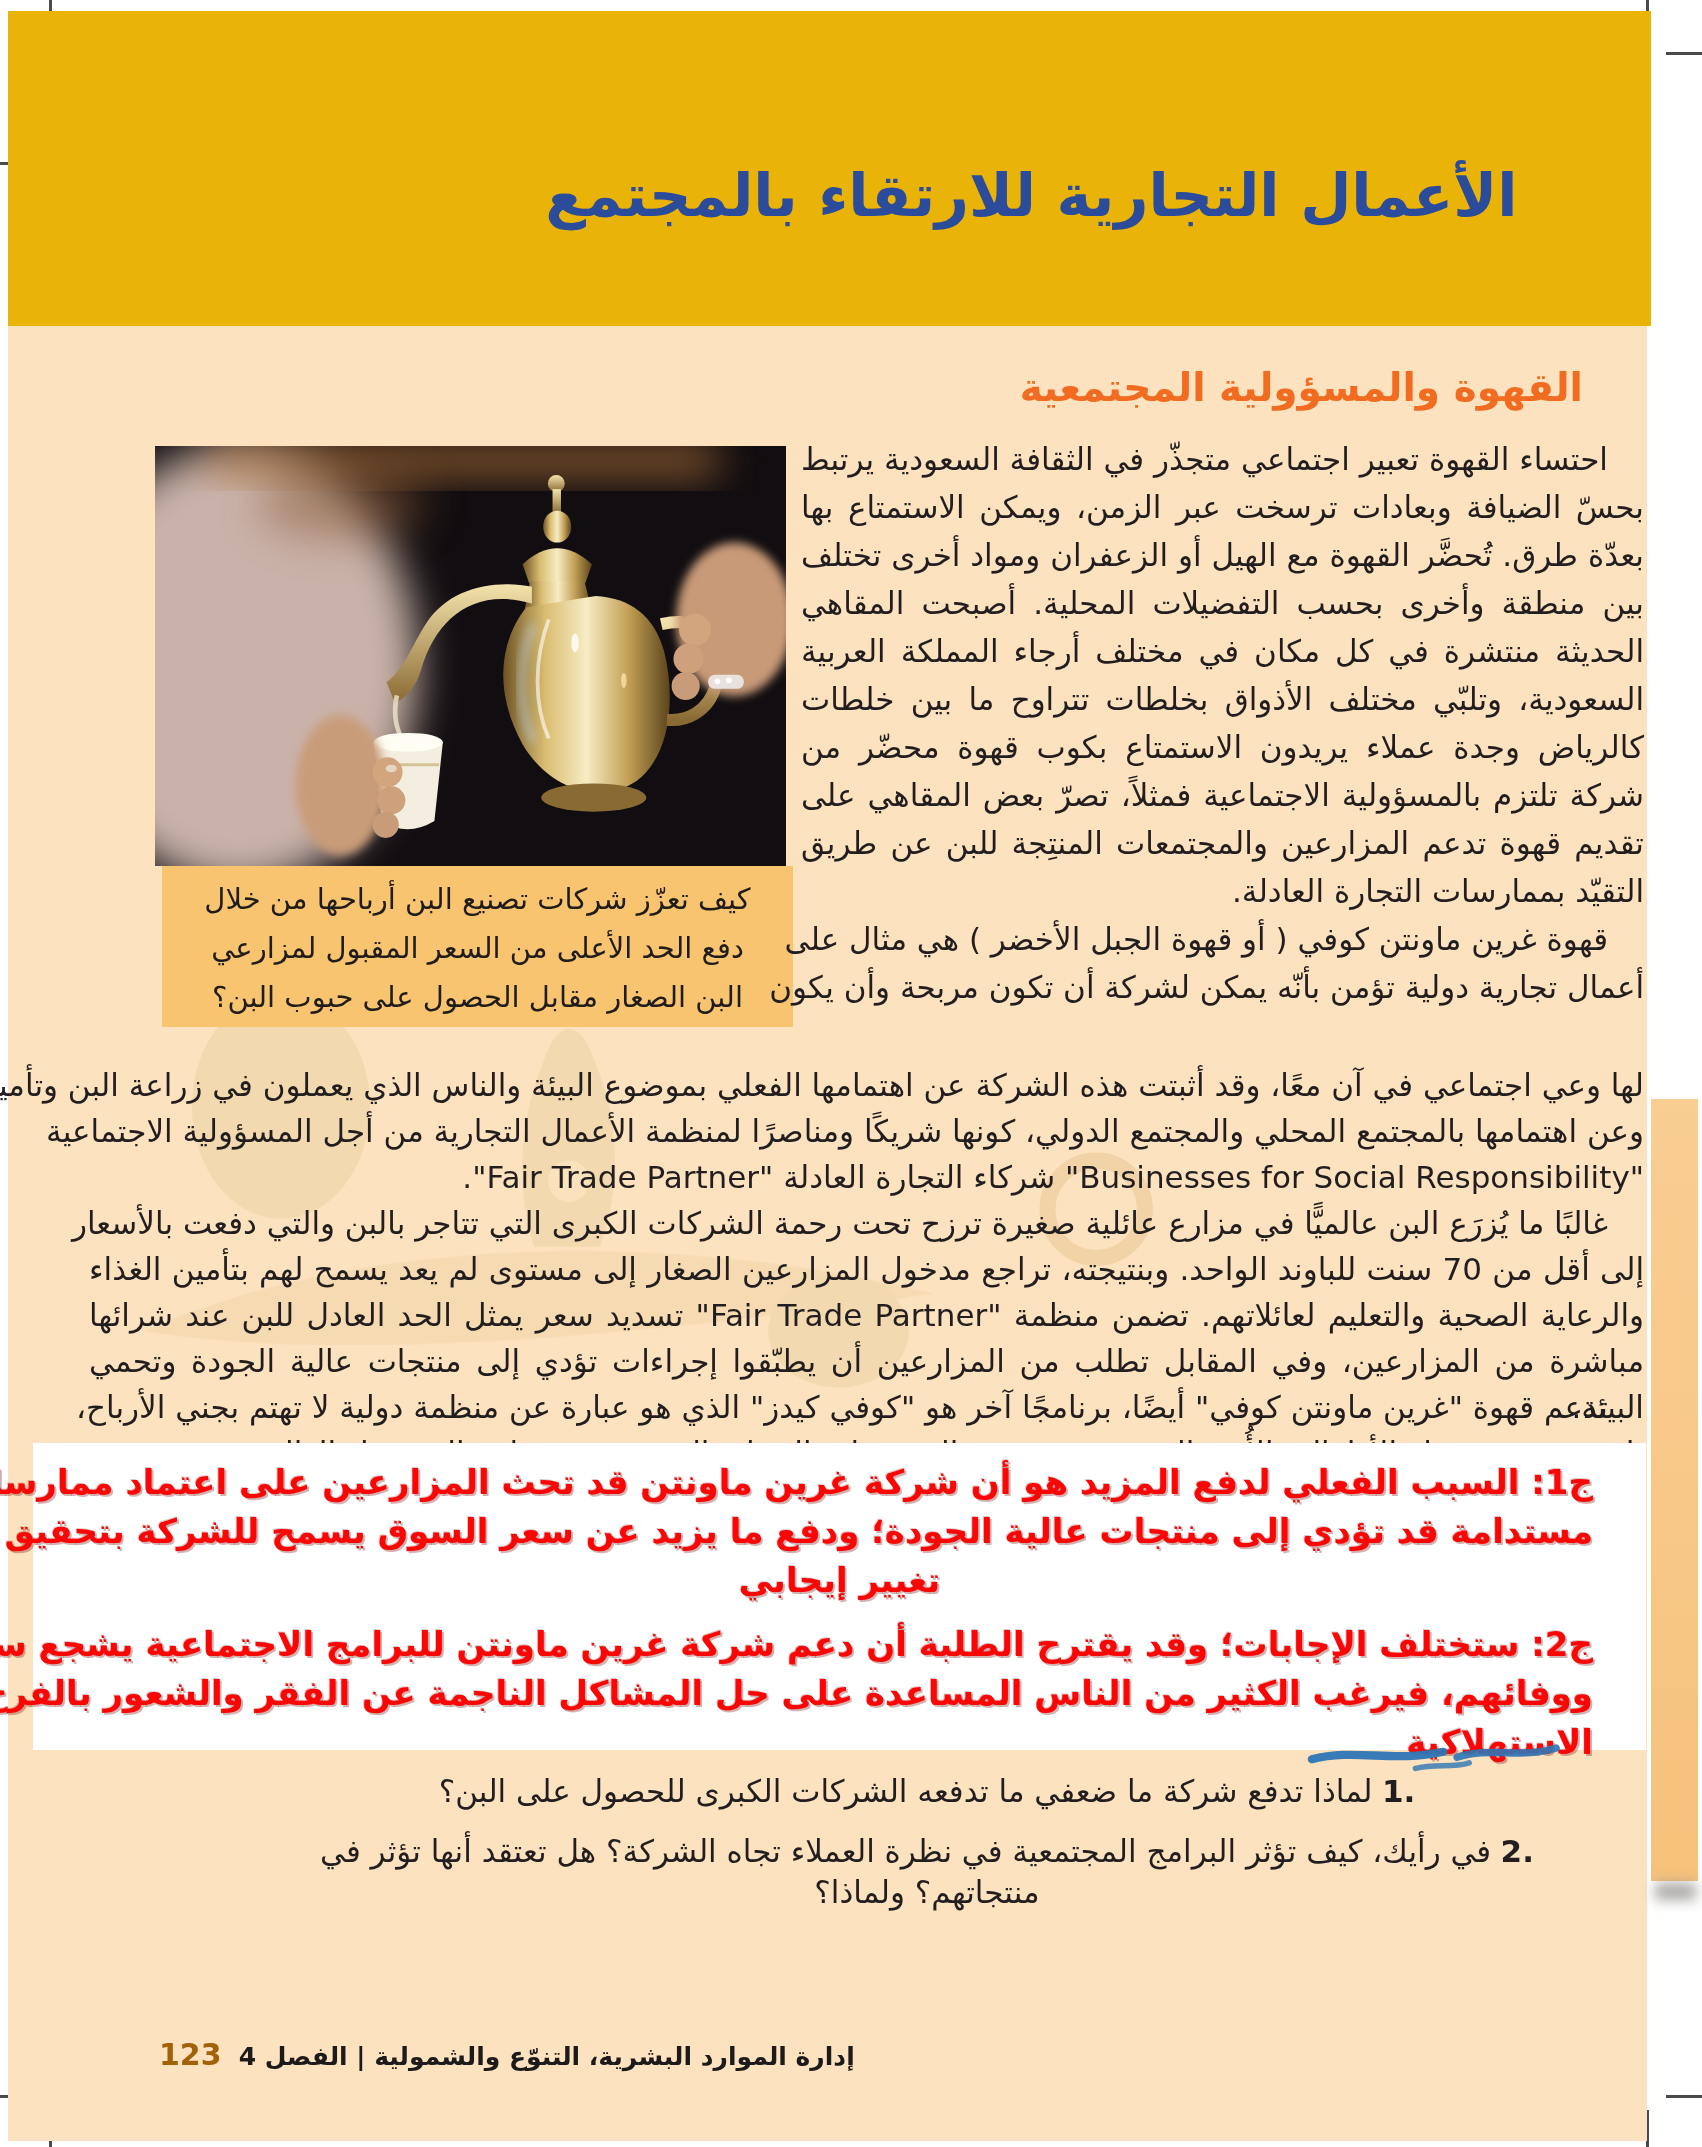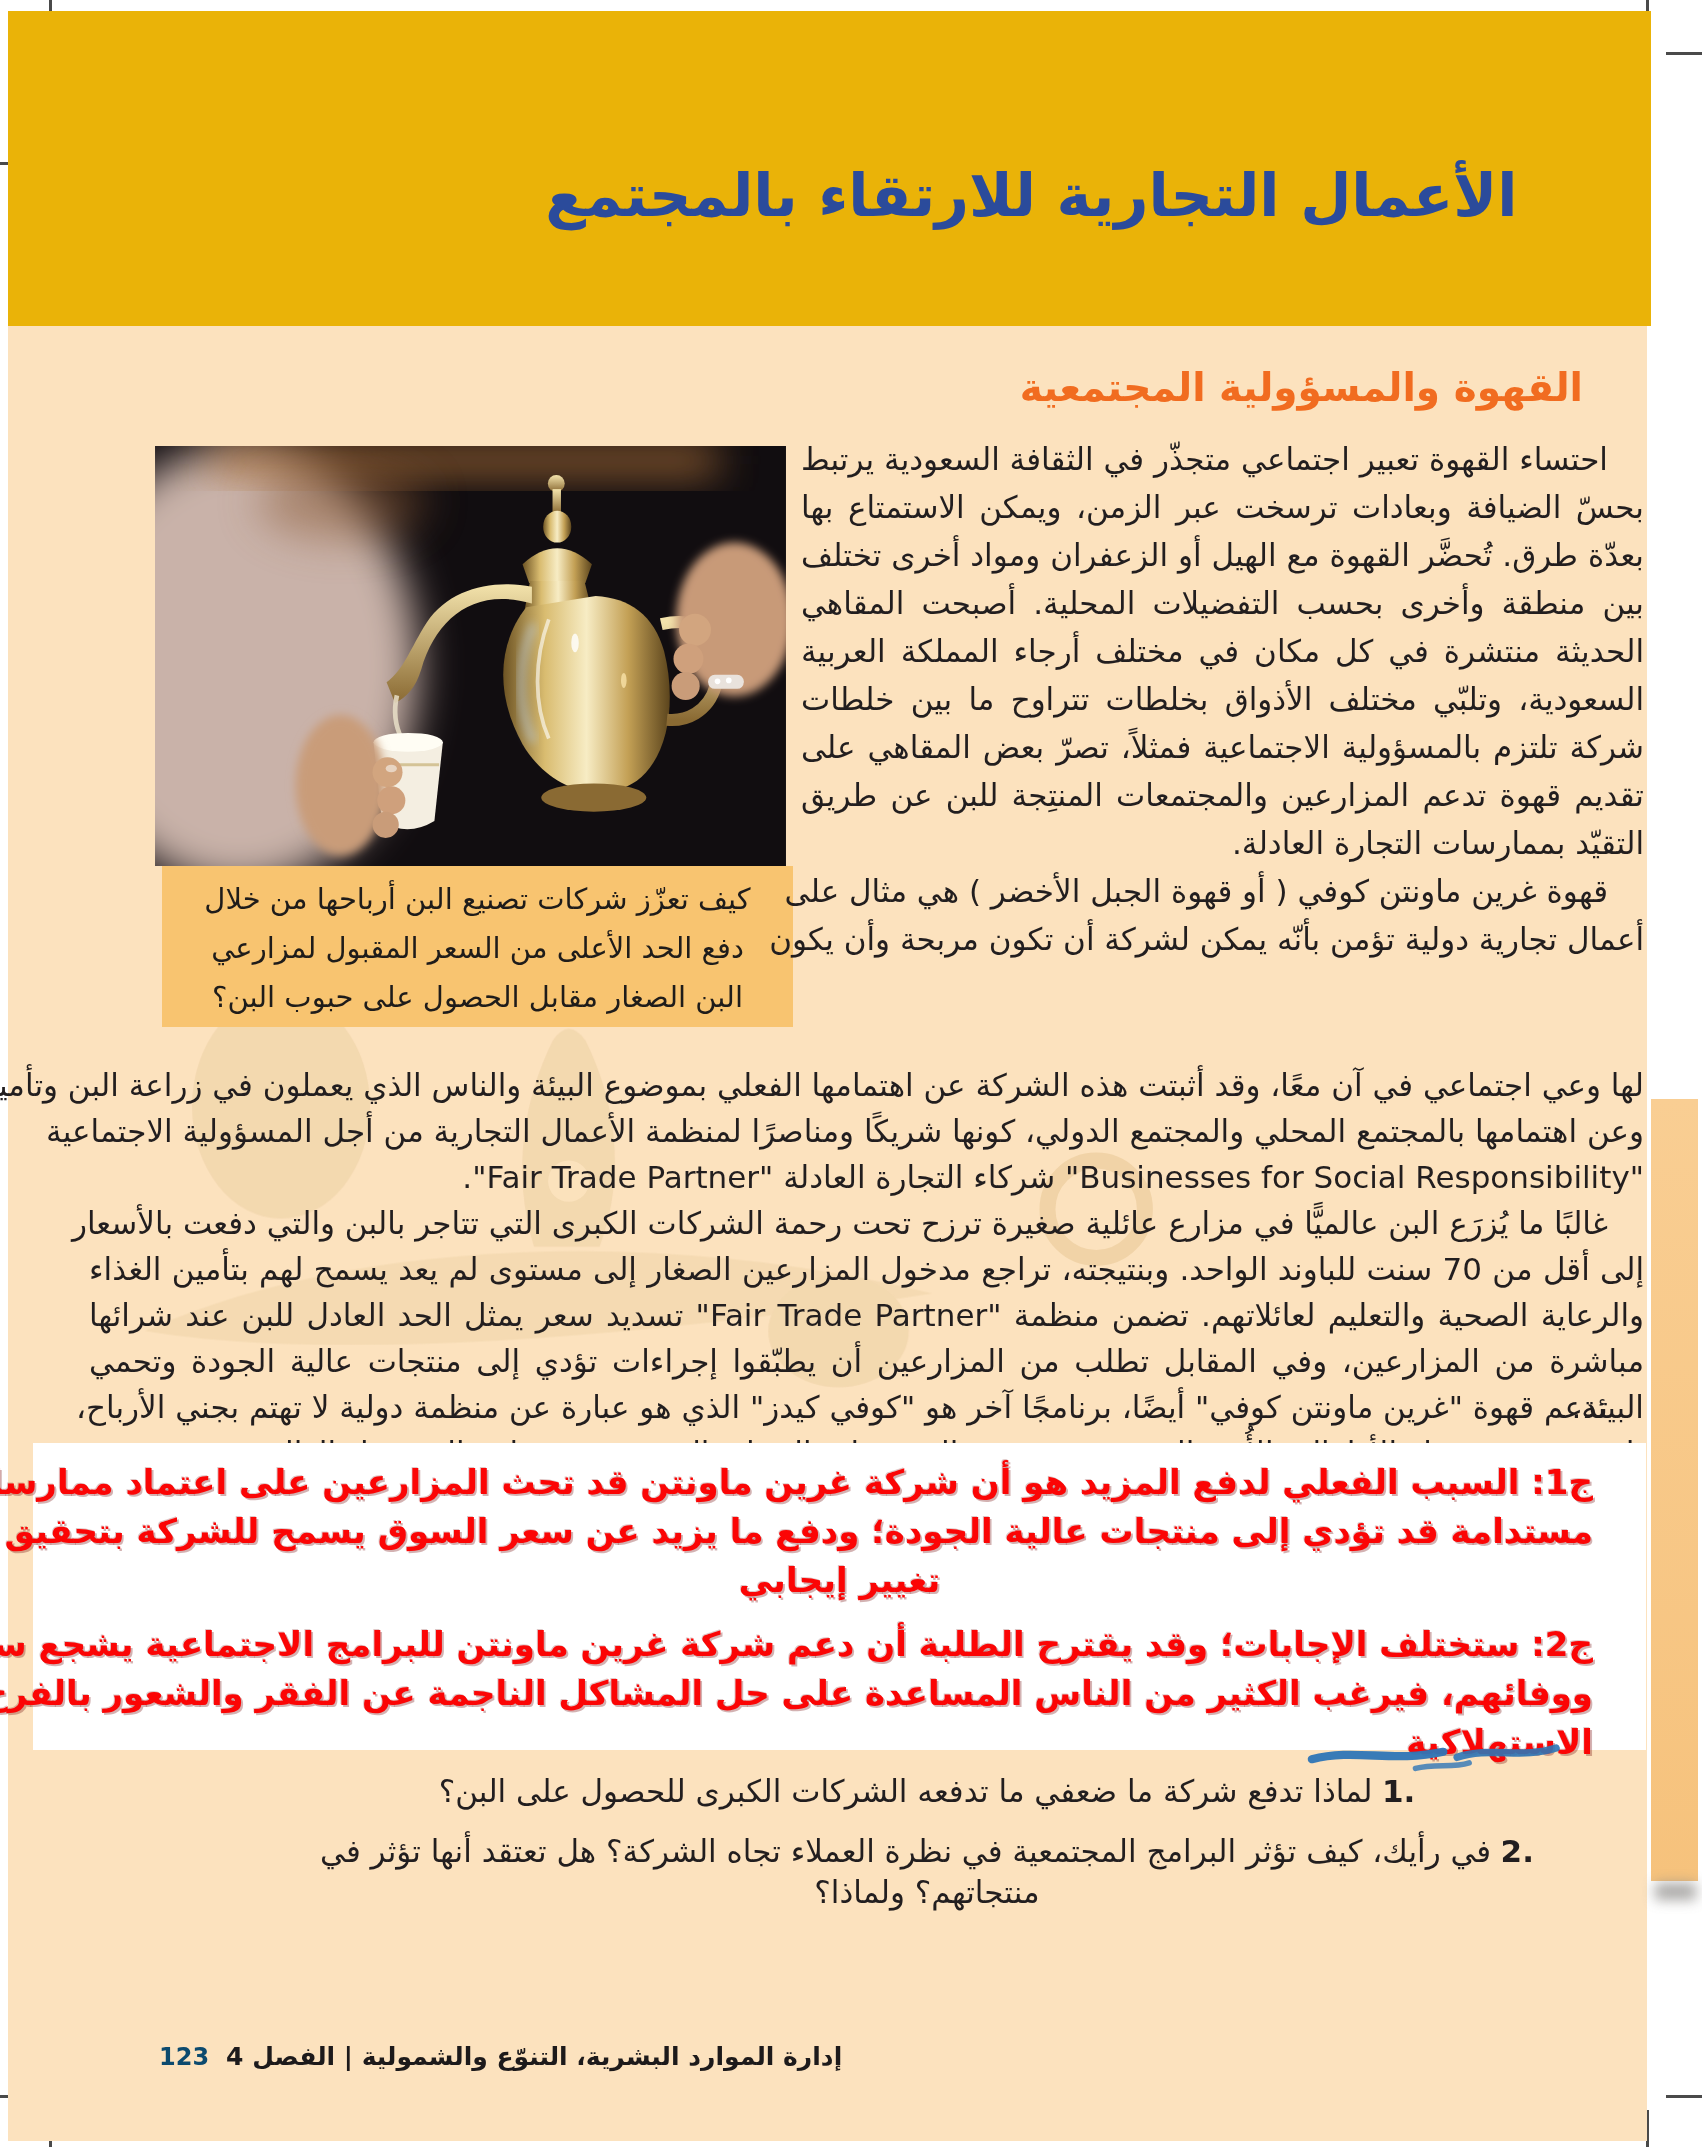--- a/index.html
+++ b/index.html
@@ -52,21 +52,21 @@
   .ans-gap{height:15px;}
   .scribble{position:absolute;left:1270px;top:294px;width:262px;height:37px;}
   
   .questions{position:absolute;right:110px;top:1771px;width:1330px;color:#221E1F;}
   .q-row{text-align:center;font-size:31px;line-height:41px;margin-bottom:19px;}
   .q-num{font-weight:700;direction:ltr;unicode-bidi:isolate;margin-left:9.4px;}
   
   .footer{position:absolute;left:159px;top:2014px;display:flex;flex-direction:row;gap:17px;
         align-items:baseline;direction:rtl;}
   .footer-text{font-size:25px;font-weight:700;color:#1d1a1b;margin-top:28px;}
-  .footer-page{font-size:24px;font-weight:700;color:#0c4a6e;direction:ltr;unicode-bidi:isolate;}
+  .footer-page{font-size:30px;font-weight:700;color:#a16207;direction:ltr;unicode-bidi:isolate;}
 </style>
 </head>
 <body>
 
 <div class="page">
 
   <div class="crop tl-v"></div>
   <div class="crop tl-h"></div>
   <div class="crop tr-v"></div>
   <div class="crop tr-h"></div>
@@ -167,20 +167,21 @@
 
   <div class="figure-caption">كيف تعزّز شركات تصنيع البن أرباحها من خلال دفع الحد الأعلى من السعر المقبول لمزارعي البن الصغار مقابل الحصول على حبوب البن؟</div>
 
   <div class="narrow-col">
       <div class="tline indent-first">احتساء القهوة تعبير اجتماعي متجذّر في الثقافة السعودية يرتبط</div>
       <div class="tline">بحسّ الضيافة وبعادات ترسخت عبر الزمن، ويمكن الاستمتاع بها</div>
       <div class="tline">بعدّة طرق. تُحضَّر القهوة مع الهيل أو الزعفران ومواد أخرى تختلف</div>
       <div class="tline">بين منطقة وأخرى بحسب التفضيلات المحلية. أصبحت المقاهي</div>
       <div class="tline">الحديثة منتشرة في كل مكان في مختلف أرجاء المملكة العربية</div>
       <div class="tline">السعودية، وتلبّي مختلف الأذواق بخلطات تتراوح ما بين خلطات</div>
+      <div class="tline">كالرياض وجدة عملاء يريدون الاستمتاع بكوب قهوة محضّر من</div>
       <div class="tline">شركة تلتزم بالمسؤولية الاجتماعية فمثلاً، تصرّ بعض المقاهي على</div>
       <div class="tline">تقديم قهوة تدعم المزارعين والمجتمعات المنتِجة للبن عن طريق</div>
       <div class="tline align-right-last">التقيّد بممارسات التجارة العادلة.</div>
       <div class="tline indent-first">قهوة غرين ماونتن كوفي ( أو قهوة الجبل الأخضر ) هي مثال على</div>
       <div class="tline">أعمال تجارية دولية تؤمن بأنّه يمكن لشركة أن تكون مربحة وأن يكون</div>
     </div>
 
   <div class="wide-col">
       <div class="tline">لها وعي اجتماعي في آن معًا، وقد أثبتت هذه الشركة عن اهتمامها الفعلي بموضوع البيئة والناس الذي يعملون في زراعة البن وتأمينه،</div>
       <div class="tline">وعن اهتمامها بالمجتمع المحلي والمجتمع الدولي، كونها شريكًا ومناصرًا لمنظمة الأعمال التجارية من أجل المسؤولية الاجتماعية</div>

